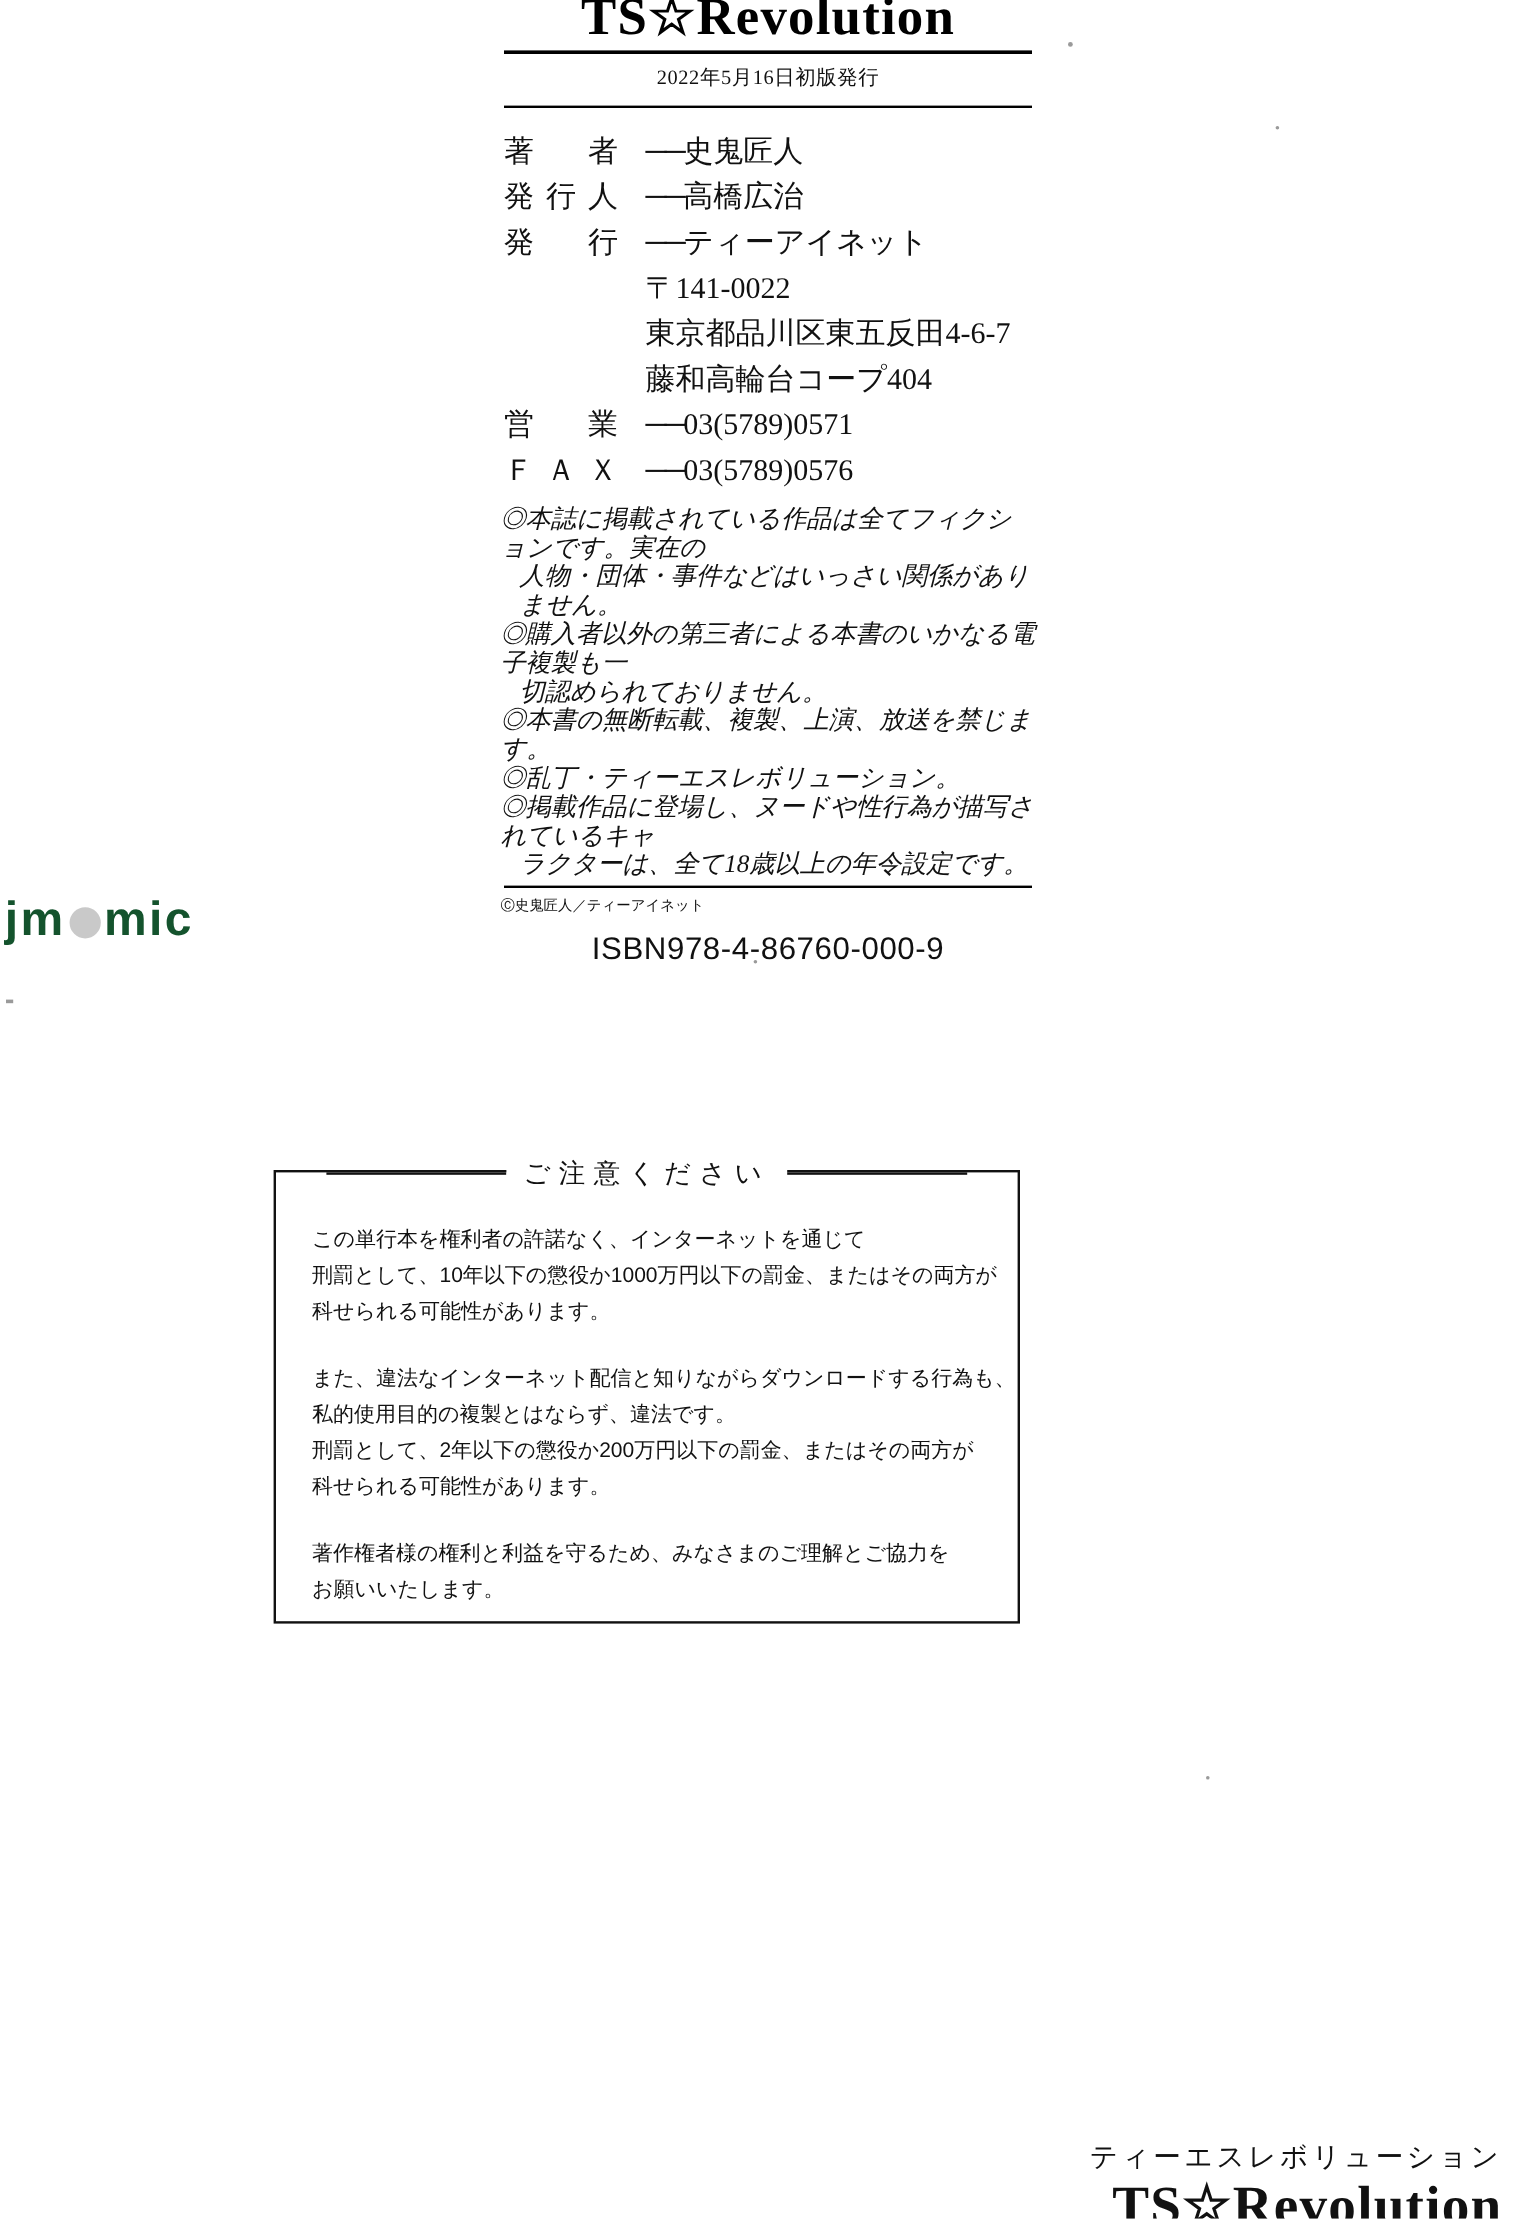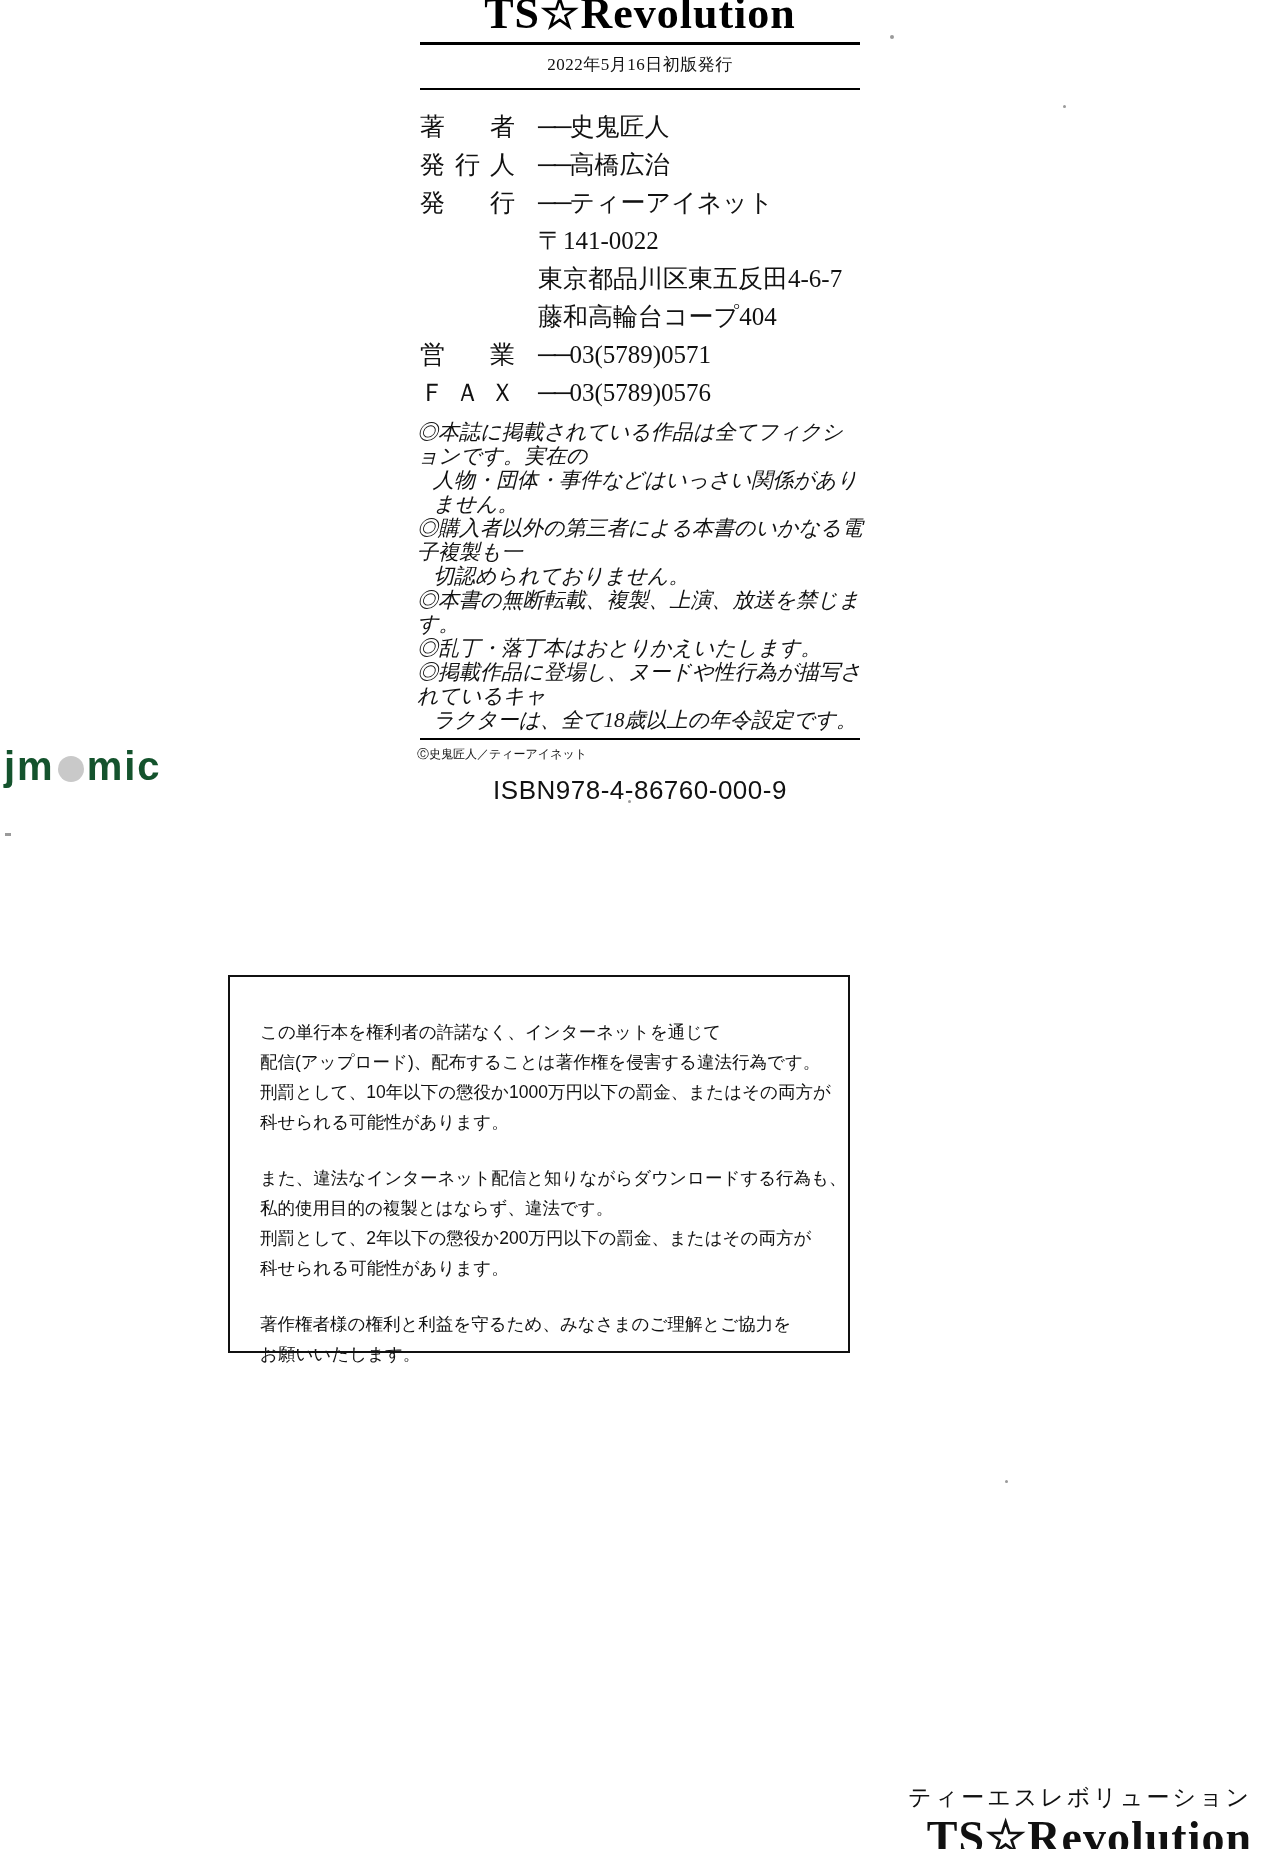--- a/index.html
+++ b/index.html
@@ -250,21 +250,21 @@
       <span class="cont">人物・団体・事件などはいっさい関係がありません。</span>
     </span>
     <span class="note-item">
       <span>◎購入者以外の第三者による本書のいかなる電子複製も一</span>
       <span class="cont">切認められておりません。</span>
     </span>
     <span class="note-item">
       <span>◎本書の無断転載、複製、上演、放送を禁じます。</span>
     </span>
     <span class="note-item">
-      <span>◎乱丁・落丁本はおとりかえいたします。</span>
+      <span>◎乱丁・ティーエスレボリューション。</span>
     </span>
     <span class="note-item">
       <span>◎掲載作品に登場し、ヌードや性行為が描写されているキャ</span>
       <span class="cont">ラクターは、全て18歳以上の年令設定です。</span>
     </span>
   </div>
 
   <div class="rule thin"></div>
 
   <div class="copyright">Ⓒ史鬼匠人／ティーアイネット</div>
@@ -278,25 +278,29 @@
   <span>mic</span>
 </div>
 
 <div class="speck" style="left:890px; top:35px; width:4px; height:4px;"></div>
 <div class="speck" style="left:1063px; top:105px; width:3px; height:3px;"></div>
 <div class="speck" style="left:628px; top:800px; width:3px; height:3px;"></div>
 <div class="speck" style="left:1005px; top:1480px; width:3px; height:3px;"></div>
 <div class="speck" style="left:5px; top:833px; width:6px; height:3px; border-radius:0;"></div>
 
 <div class="notice">
+  <div class="notice-header">
+    <span class="hline"></span>
+    <span class="notice-title">ご注意ください</span>
+    <span class="hline"></span>
+  </div>
 
   <div class="notice-body">
     <p class="notice-para">
       <span class="notice-line">この単行本を権利者の許諾なく、インターネットを通じて</span>
-      <span class="notice-line">配信(アップロード)、配布することは著作権を侵害する違法行為です。</span>
       <span class="notice-line">刑罰として、10年以下の懲役か1000万円以下の罰金、またはその両方が</span>
       <span class="notice-line">科せられる可能性があります。</span>
     </p>
     <p class="notice-para">
       <span class="notice-line">また、違法なインターネット配信と知りながらダウンロードする行為も、</span>
       <span class="notice-line">私的使用目的の複製とはならず、違法です。</span>
       <span class="notice-line">刑罰として、2年以下の懲役か200万円以下の罰金、またはその両方が</span>
       <span class="notice-line">科せられる可能性があります。</span>
     </p>
     <p class="notice-para">

